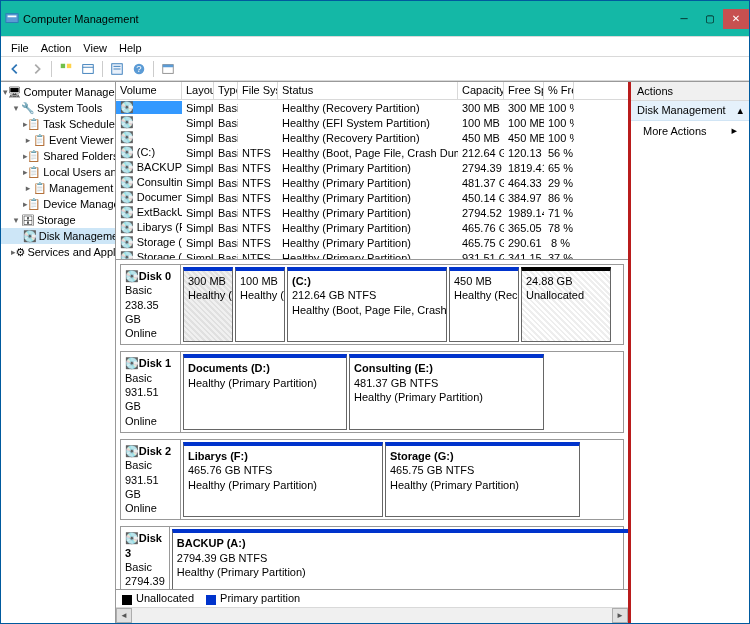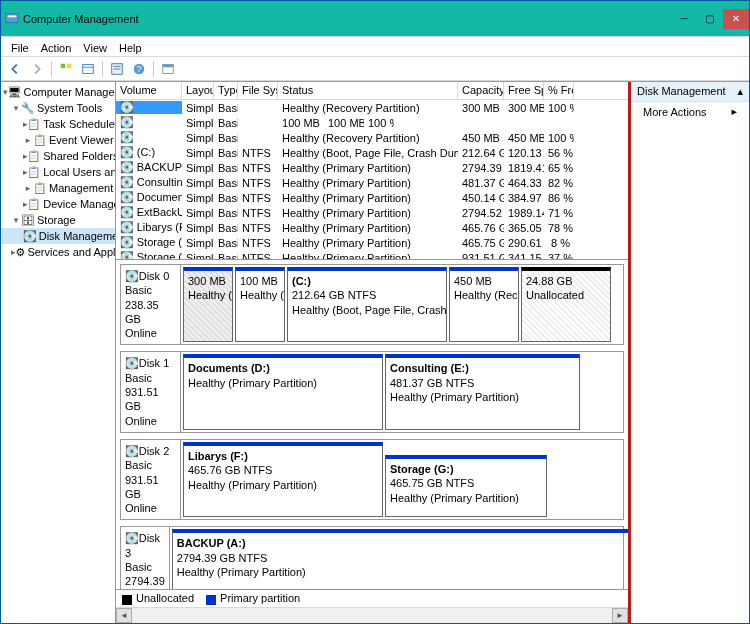--- a/index.html
+++ b/index.html
@@ -24,25 +24,25 @@
 .nd1{padding-left:10px}
 .nd2{padding-left:22px}
 .tree-node.sel{background:#cde6f7}
 .center{flex:1;display:flex;flex-direction:column;border-right:3px solid #b91c1c;overflow:hidden}
 .vol-table{height:178px;border-bottom:1px solid #999;overflow:hidden;position:relative}
 .vol-head{display:flex;background:#fff;border-bottom:1px solid #d9d9d9;height:18px}
 .vol-head div{border-right:1px solid #d9d9d9;padding:2px 4px;font-size:11px;overflow:hidden;white-space:nowrap}
 .vol-row{display:flex;height:15px;align-items:center}
 .vol-row div{padding:0 4px;overflow:hidden;white-space:nowrap;font-size:11px}
 .vol-row.sel div:first-child{background:#3399ff;color:#fff}
-.c-vol{width:66px}.c-lay{width:32px}.c-typ{width:24px}.c-fs{width:40px}.c-st{width:180px}.c-cap{width:46px;text-align:center}.c-fr{width:40px;text-align:right}.c-pc{width:30px;text-align:right}
+.c-vol{width:66px}.c-lay{width:32px}.c-typ{width:24px}.c-fs{width:40px}.c-st{width:180px}.c-cap{width:46px;text-align:left}.c-fr{width:40px;text-align:right}.c-pc{width:30px;text-align:right}
 .disks{flex:1;overflow-y:auto;position:relative;padding:4px}
 .disk-row{display:flex;margin-bottom:6px;border:1px solid #999}
 .disk-label{width:60px;padding:4px;border-right:1px solid #999;font-size:10px;line-height:1.3}
-.disk-label .dn{font-weight:normal}
+.disk-label .dn{font-weight:bold}
 .disk-parts{flex:1;display:flex;padding:2px;gap:2px}
 .part{border:1px solid #666;font-size:10px;line-height:1.3;padding:3px 4px;overflow:hidden;white-space:nowrap}
 .part .pt{font-weight:bold}
 .part.primary{border-top:4px solid #0033cc}
 .part.unalloc{border-top:4px solid #000;background:repeating-linear-gradient(45deg,#fff,#fff 2px,#eee 2px,#eee 4px)}
 .part.hatched{background:repeating-linear-gradient(45deg,#fff,#fff 2px,#e8e8e8 2px,#e8e8e8 4px)}
 .part.sel{background:repeating-linear-gradient(45deg,#f0f0f0,#f0f0f0 2px,#e0e0e0 2px,#e0e0e0 4px);border-top:4px solid #0033cc}
 .legend{height:18px;border-top:1px solid #999;display:flex;align-items:center;padding:0 6px;gap:12px;font-size:11px}
 .legend .sw{width:10px;height:10px;display:inline-block;margin-right:4px;vertical-align:middle}
 .scrollbar-h{height:16px;border-top:1px solid #d9d9d9;display:flex;background:#f0f0f0}
@@ -208,20 +208,21 @@
             <div class="c-st">Healthy (Recovery Partition)</div>
             <div class="c-cap">300 MB</div>
             <div class="c-fr">300 MB</div>
             <div class="c-pc">100 %</div>
           </div>
           <div class="vol-row">
             <div class="c-vol">💽 </div>
             <div class="c-lay">Simple</div>
             <div class="c-typ">Basic</div>
             <div class="c-fs"></div>
+            <div class="c-st">Healthy (EFI System Partition)</div>
             <div class="c-cap">100 MB</div>
             <div class="c-fr">100 MB</div>
             <div class="c-pc">100 %</div>
           </div>
           <div class="vol-row">
             <div class="c-vol">💽 </div>
             <div class="c-lay">Simple</div>
             <div class="c-typ">Basic</div>
             <div class="c-fs"></div>
             <div class="c-st">Healthy (Recovery Partition)</div>
@@ -250,21 +251,21 @@
             <div class="c-pc">65 %</div>
           </div>
           <div class="vol-row">
             <div class="c-vol">💽 Consulting (E:)</div>
             <div class="c-lay">Simple</div>
             <div class="c-typ">Basic</div>
             <div class="c-fs">NTFS</div>
             <div class="c-st">Healthy (Primary Partition)</div>
             <div class="c-cap">481.37 GB</div>
             <div class="c-fr">464.33 GB</div>
-            <div class="c-pc">82 %</div>
+            <div class="c-pc">29 %</div>
           </div>
           <div class="vol-row">
             <div class="c-vol">💽 Documents (D:)</div>
             <div class="c-lay">Simple</div>
             <div class="c-typ">Basic</div>
             <div class="c-fs">NTFS</div>
             <div class="c-st">Healthy (Primary Partition)</div>
             <div class="c-cap">450.14 GB</div>
             <div class="c-fr">384.97 GB</div>
             <div class="c-pc">86 %</div>
@@ -345,21 +346,21 @@
           </div>
         </div>
         <div class="disk-row">
           <div class="disk-label">
             <div class="dn">💽Disk 1</div>
             <div>Basic</div>
             <div>931.51 GB</div>
             <div>Online</div>
           </div>
           <div class="disk-parts">
-            <div class="part primary" style="width: 200px;">
+            <div class="part primary" style="width: 164px;">
               <div class="pt">Documents  (D:)</div>
               <div>Healthy (Primary Partition)</div>
             </div>
             <div class="part primary" style="width: 195px;">
               <div class="pt">Consulting  (E:)</div>
               <div>481.37 GB NTFS</div>
               <div>Healthy (Primary Partition)</div>
             </div>
           </div>
         </div>
@@ -369,21 +370,21 @@
             <div>Basic</div>
             <div>931.51 GB</div>
             <div>Online</div>
           </div>
           <div class="disk-parts">
             <div class="part primary" style="width: 200px;">
               <div class="pt">Libarys  (F:)</div>
               <div>465.76 GB NTFS</div>
               <div>Healthy (Primary Partition)</div>
             </div>
-            <div class="part primary" style="width: 162px; margin-top: 13px;">
+            <div class="part primary" style="width: 195px;">
               <div class="pt">Storage  (G:)</div>
               <div>465.75 GB NTFS</div>
               <div>Healthy (Primary Partition)</div>
             </div>
           </div>
         </div>
         <div class="disk-row">
           <div class="disk-label">
             <div class="dn">💽Disk 3</div>
             <div>Basic</div>
@@ -406,20 +407,21 @@
     </div>
 
     <div class="scrollbar-h">
       <div class="sb-btn">◄</div>
       <div class="sb-track"></div>
       <div class="sb-btn">►</div>
     </div>
   </div>
 
   <div class="actions">
+    <div class="actions-head">Actions</div>
     <div class="actions-sec">
         <span>Disk Management</span>
         <span>▴</span>
       </div>
     <div class="actions-item">
         <span>More Actions</span>
         <span>▸</span>
       </div>
   </div>
 </div>

